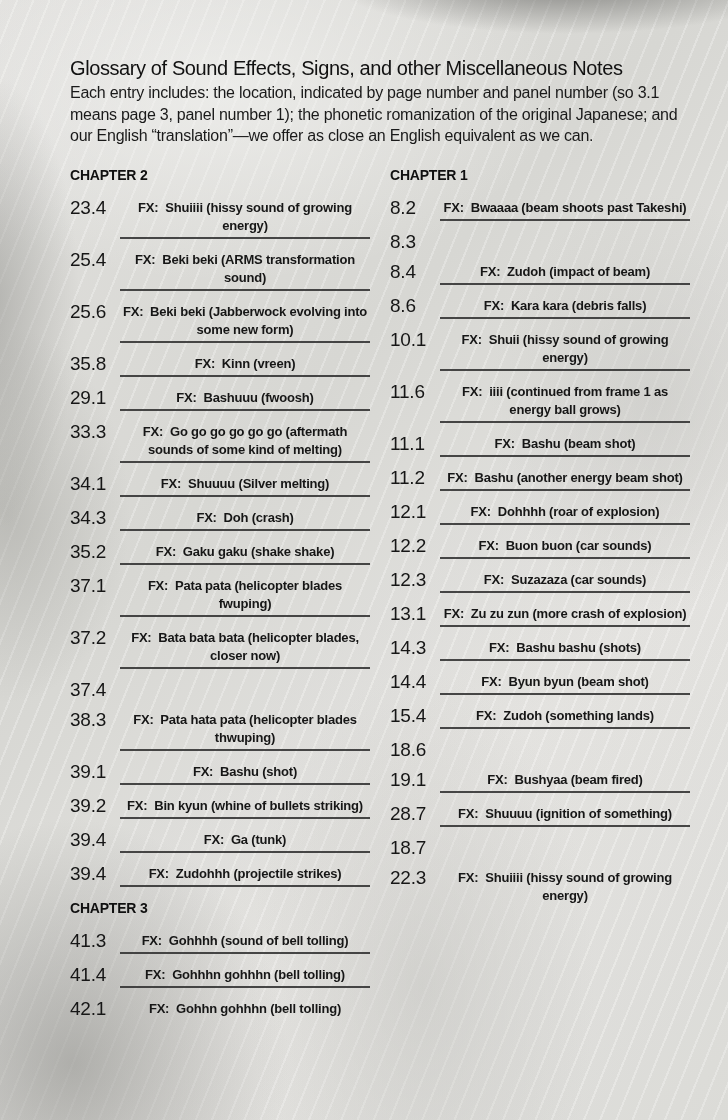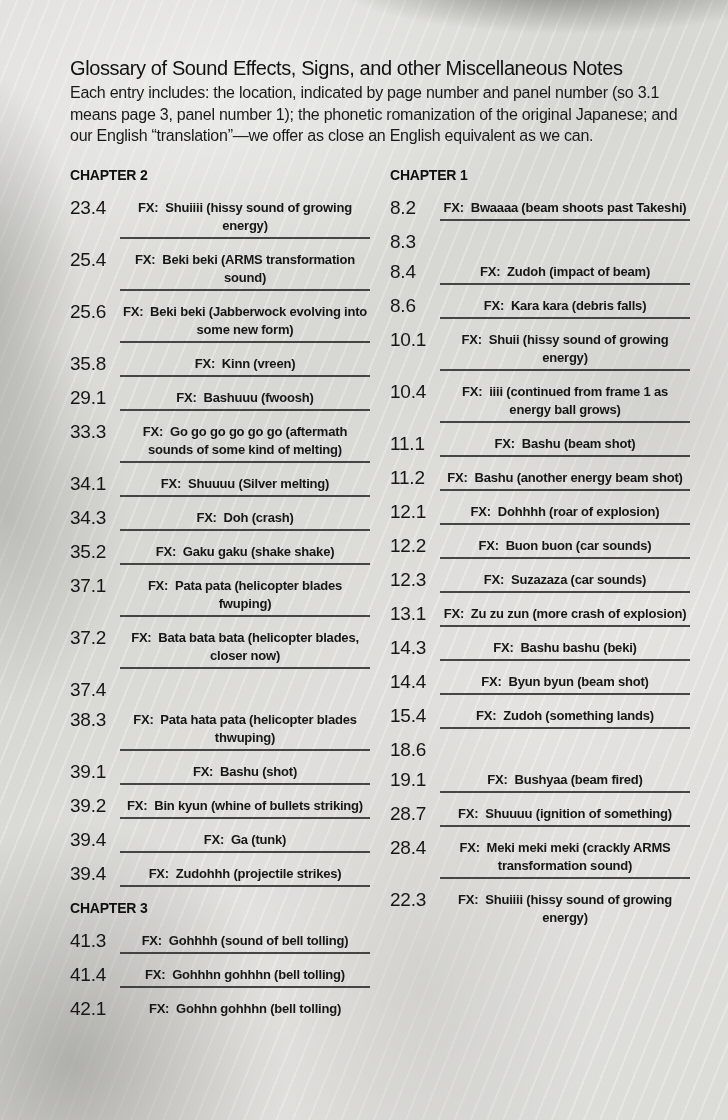--- a/index.html
+++ b/index.html
@@ -248,21 +248,21 @@
     <span class="loc">8.6</span>
     <span class="fx">FX:  Kara kara (debris falls)</span>
   </div>
 
   <div class="entry">
     <span class="loc">10.1</span>
     <span class="fx">FX:  Shuii (hissy sound of growing energy)</span>
   </div>
 
   <div class="entry">
-    <span class="loc">10.4</span>
+    <span class="loc">11.6</span>
     <span class="fx">FX:  iiii (continued from frame 1 as energy ball grows)</span>
   </div>
 
   <div class="entry">
     <span class="loc">11.1</span>
     <span class="fx">FX:  Bashu (beam shot)</span>
   </div>
 
   <div class="entry">
     <span class="loc">11.2</span>
@@ -284,21 +284,21 @@
     <span class="fx">FX:  Suzazaza (car sounds)</span>
   </div>
 
   <div class="entry">
     <span class="loc">13.1</span>
     <span class="fx">FX:  Zu zu zun (more crash of explosion)</span>
   </div>
 
   <div class="entry">
     <span class="loc">14.3</span>
-    <span class="fx">FX:  Bashu bashu (beki)</span>
+    <span class="fx">FX:  Bashu bashu (shots)</span>
   </div>
 
   <div class="entry">
     <span class="loc">14.4</span>
     <span class="fx">FX:  Byun byun (beam shot)</span>
   </div>
 
   <div class="entry">
     <span class="loc">15.4</span>
     <span class="fx">FX:  Zudoh (something lands)</span>
@@ -312,22 +312,21 @@
     <span class="loc">19.1</span>
     <span class="fx">FX:  Bushyaa (beam fired)</span>
   </div>
 
   <div class="entry">
     <span class="loc">28.7</span>
     <span class="fx">FX:  Shuuuu (ignition of something)</span>
   </div>
 
   <div class="entry">
-    <span class="loc">28.4</span>
-    <span class="fx">FX:  Meki meki meki (crackly ARMS transformation sound)</span>
+    <span class="loc">18.7</span>
   </div>
 
   <div class="entry">
     <span class="loc">22.3</span>
     <span class="fx">FX:  Shuiiii (hissy sound of growing energy)</span>
   </div>
 </div>
   </div>
 </section>
     </div>

